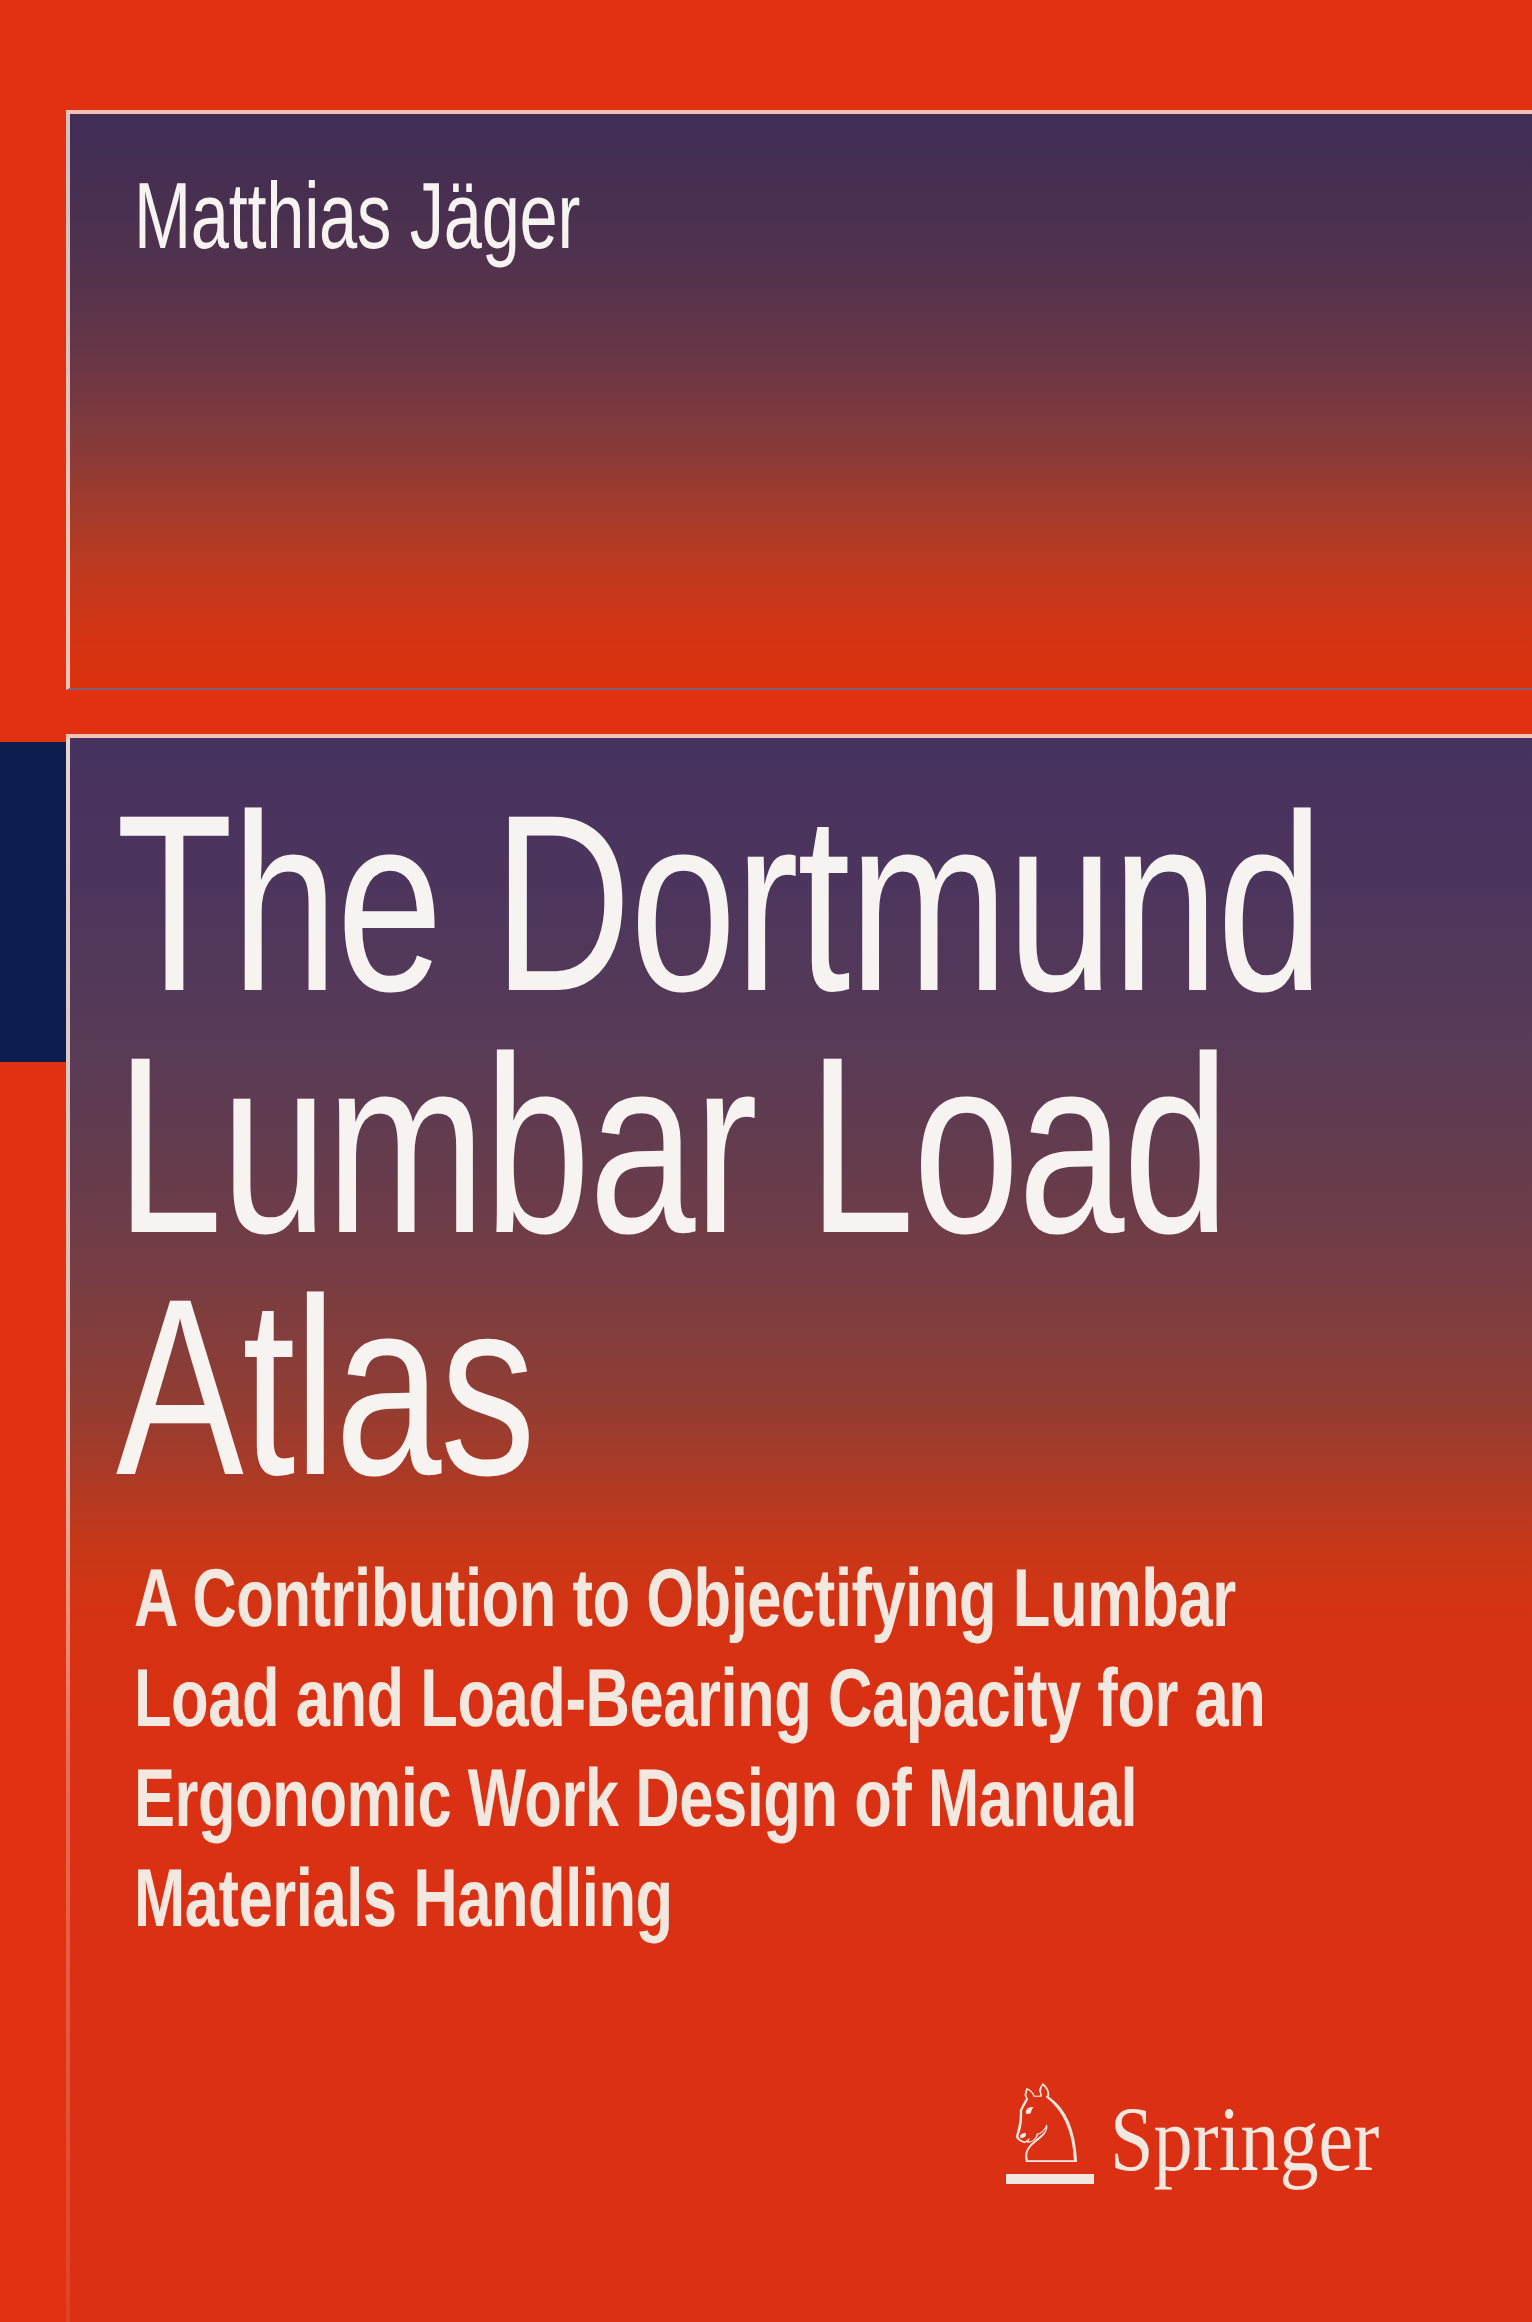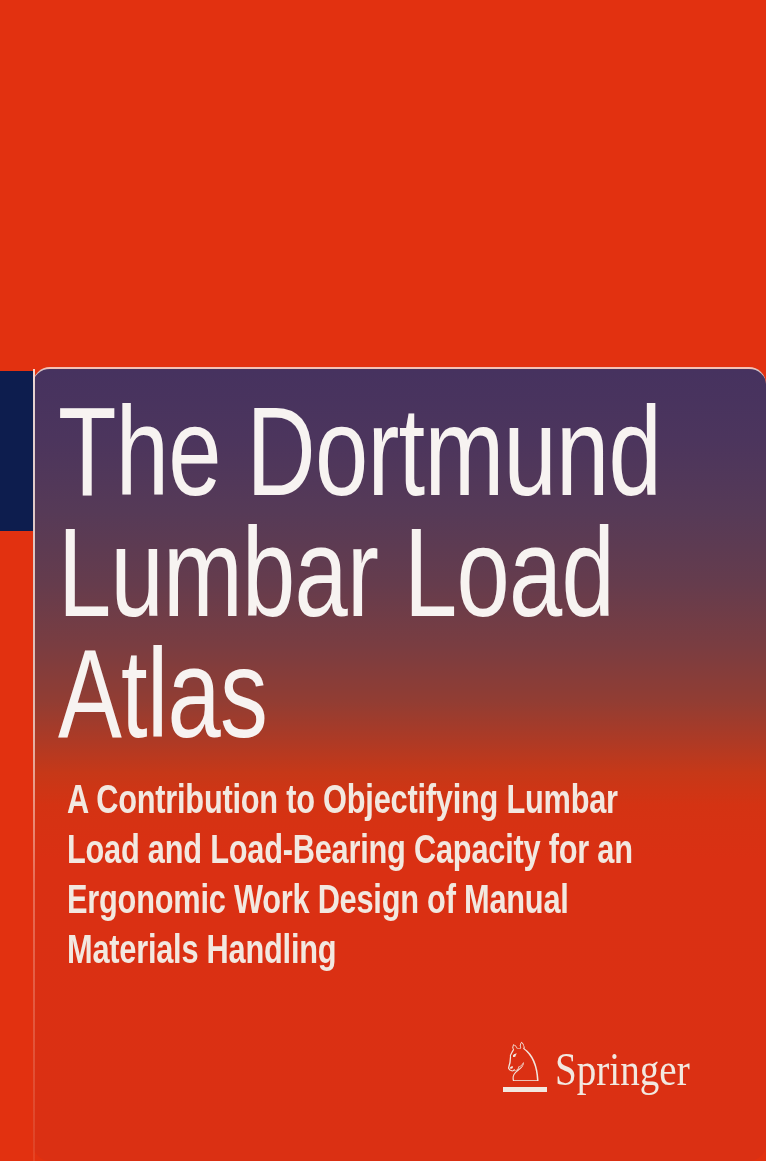--- a/index.html
+++ b/index.html
@@ -45,21 +45,20 @@
     left: 33px;
     right: 0;
     top: 367px;
     bottom: 0;
     box-sizing: border-box;
     border-top: 2px solid rgba(250, 230, 222, 0.8);
     background: linear-gradient(to bottom,
       #46325f 0%, #4c355d 9%, #563a57 18%, #653c4d 27%,
       #7a3d41 35%, #923d33 42%, #ae3a25 47%, #c63818 51%,
       #d43313 55%, #da3013 62%, #db3013 100%);
-    border-radius: 17px;
   }
   .title-panel::before {
     content: "";
     position: absolute;
     left: 0;
     top: 0;
     width: 2px;
     height: 100%;
     background: linear-gradient(to bottom,
       rgba(250, 230, 222, 0.9) 0%,
@@ -145,20 +144,23 @@
     transform-origin: left top;
   }
 </style>
 </head>
 <body>
 
 <div class="cover">
 
   <div class="navy-tab"></div>
 
+  <section class="author-panel">
+    <div class="author">Matthias Jäger</div>
+  </section>
 
   <section class="title-panel">
 
     <h1 class="title">
       <div class="title-line">The Dortmund</div>
       <div class="title-line">Lumbar Load</div>
       <div class="title-line">Atlas</div>
     </h1>
 
     <h2 class="subtitle">

